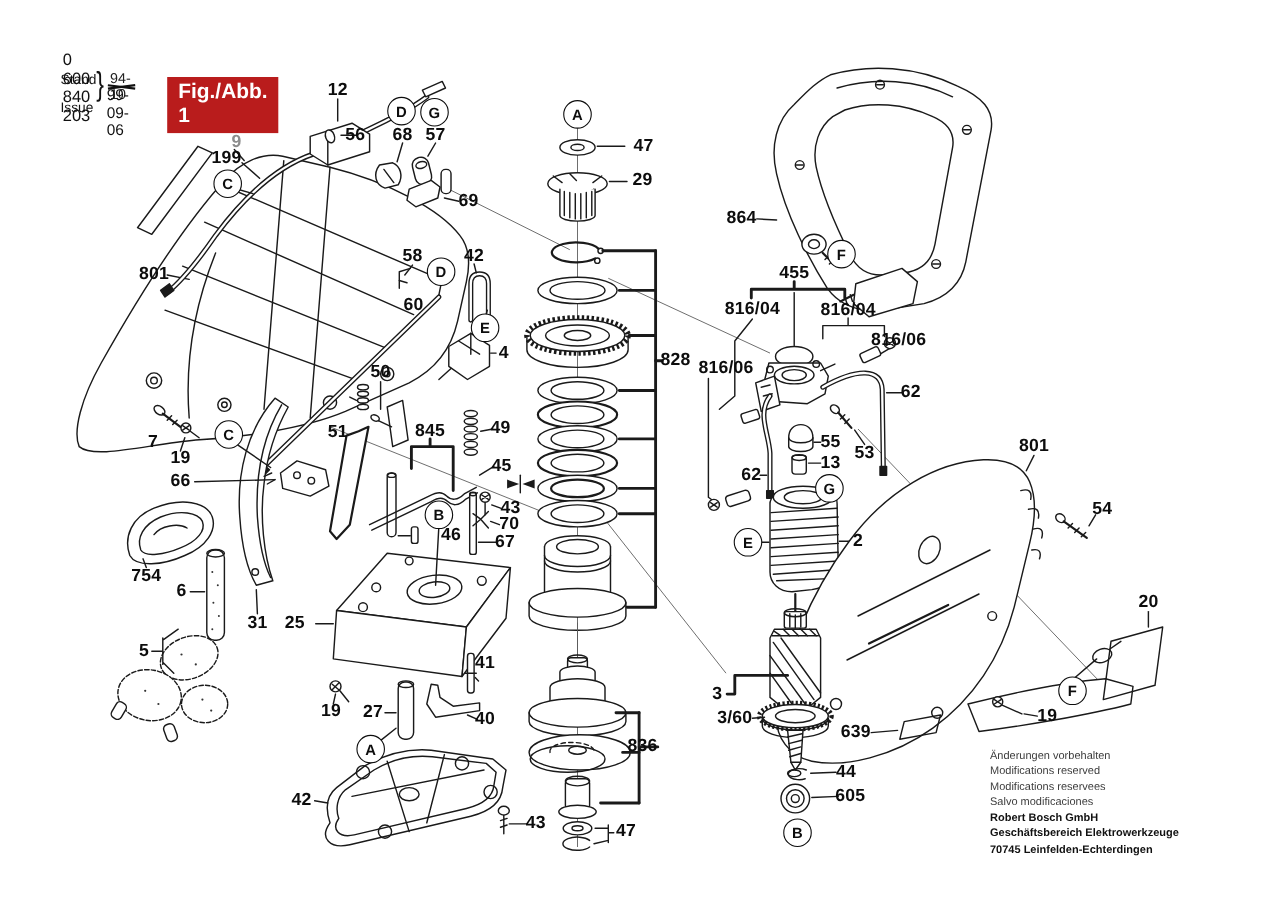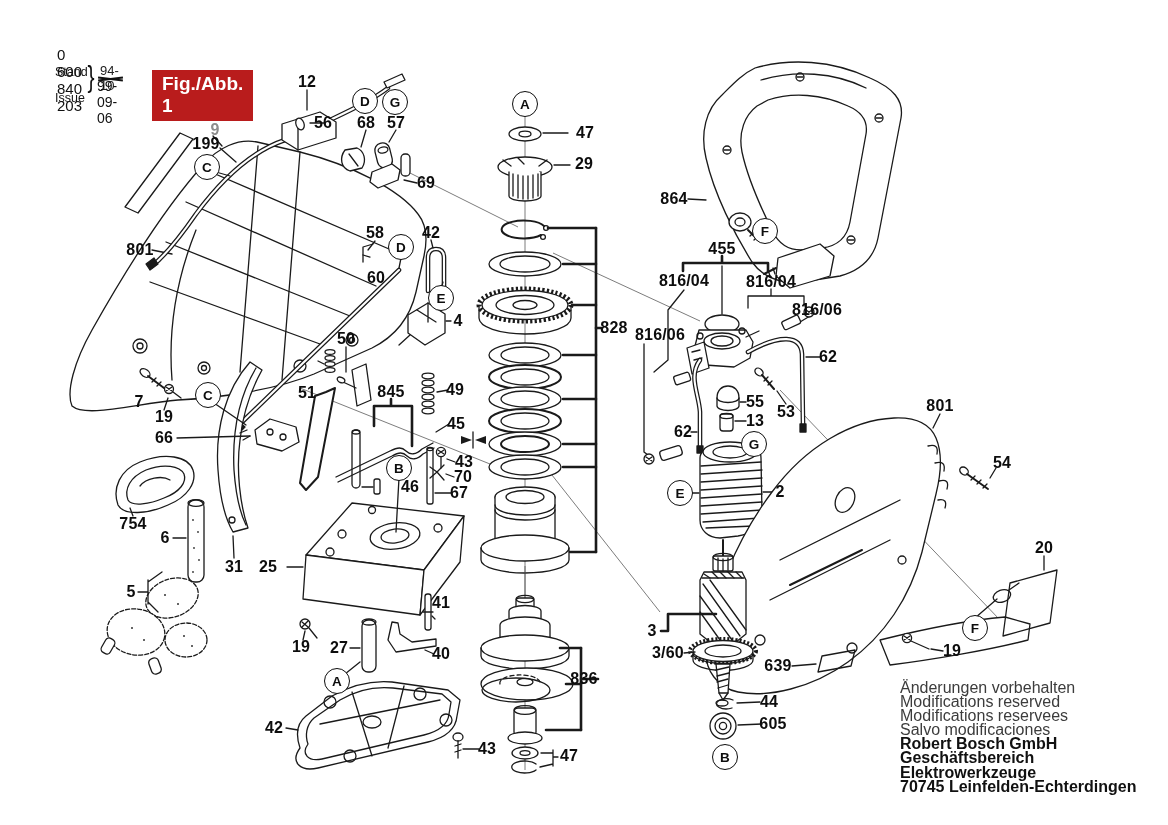--- a/index.html
+++ b/index.html
@@ -30,21 +30,21 @@
   .si{position:absolute;font-size:12.5px;line-height:13px;}
   .brace{position:absolute;font-size:30px;font-weight:300;transform:scaleX(0.7);}
   .odate{position:absolute;font-size:13px;color:#222;}
   .odate .x1,.odate .x2{position:absolute;left:-2px;right:-4px;top:50%;height:1.6px;background:#111;}
   .odate .x1{transform:rotate(7deg);}
   .odate .x2{transform:rotate(-7deg);}
   .ndate{position:absolute;font-size:14px;}
   .figbox{position:absolute;left:152px;top:70px;background:#b91c1c;color:#fff;
       font-weight:bold;font-size:19px;padding:3px 10px 4px 10px;}
   
-  #footer{position:absolute;left:900px;top:681px;font-size:16px;line-height:14.1px;color:#3c3c3c;}
+  #footer{position:absolute;left:900px;top:681px;font-size:10px;line-height:14.1px;color:#3c3c3c;}
   #footer .b{font-weight:bold;color:#111;}
 </style>
 </head>
 <body>
 
 <div id="page">
 
   <svg width="1168" height="825" viewBox="0 0 1168 825">
 
     <g>

